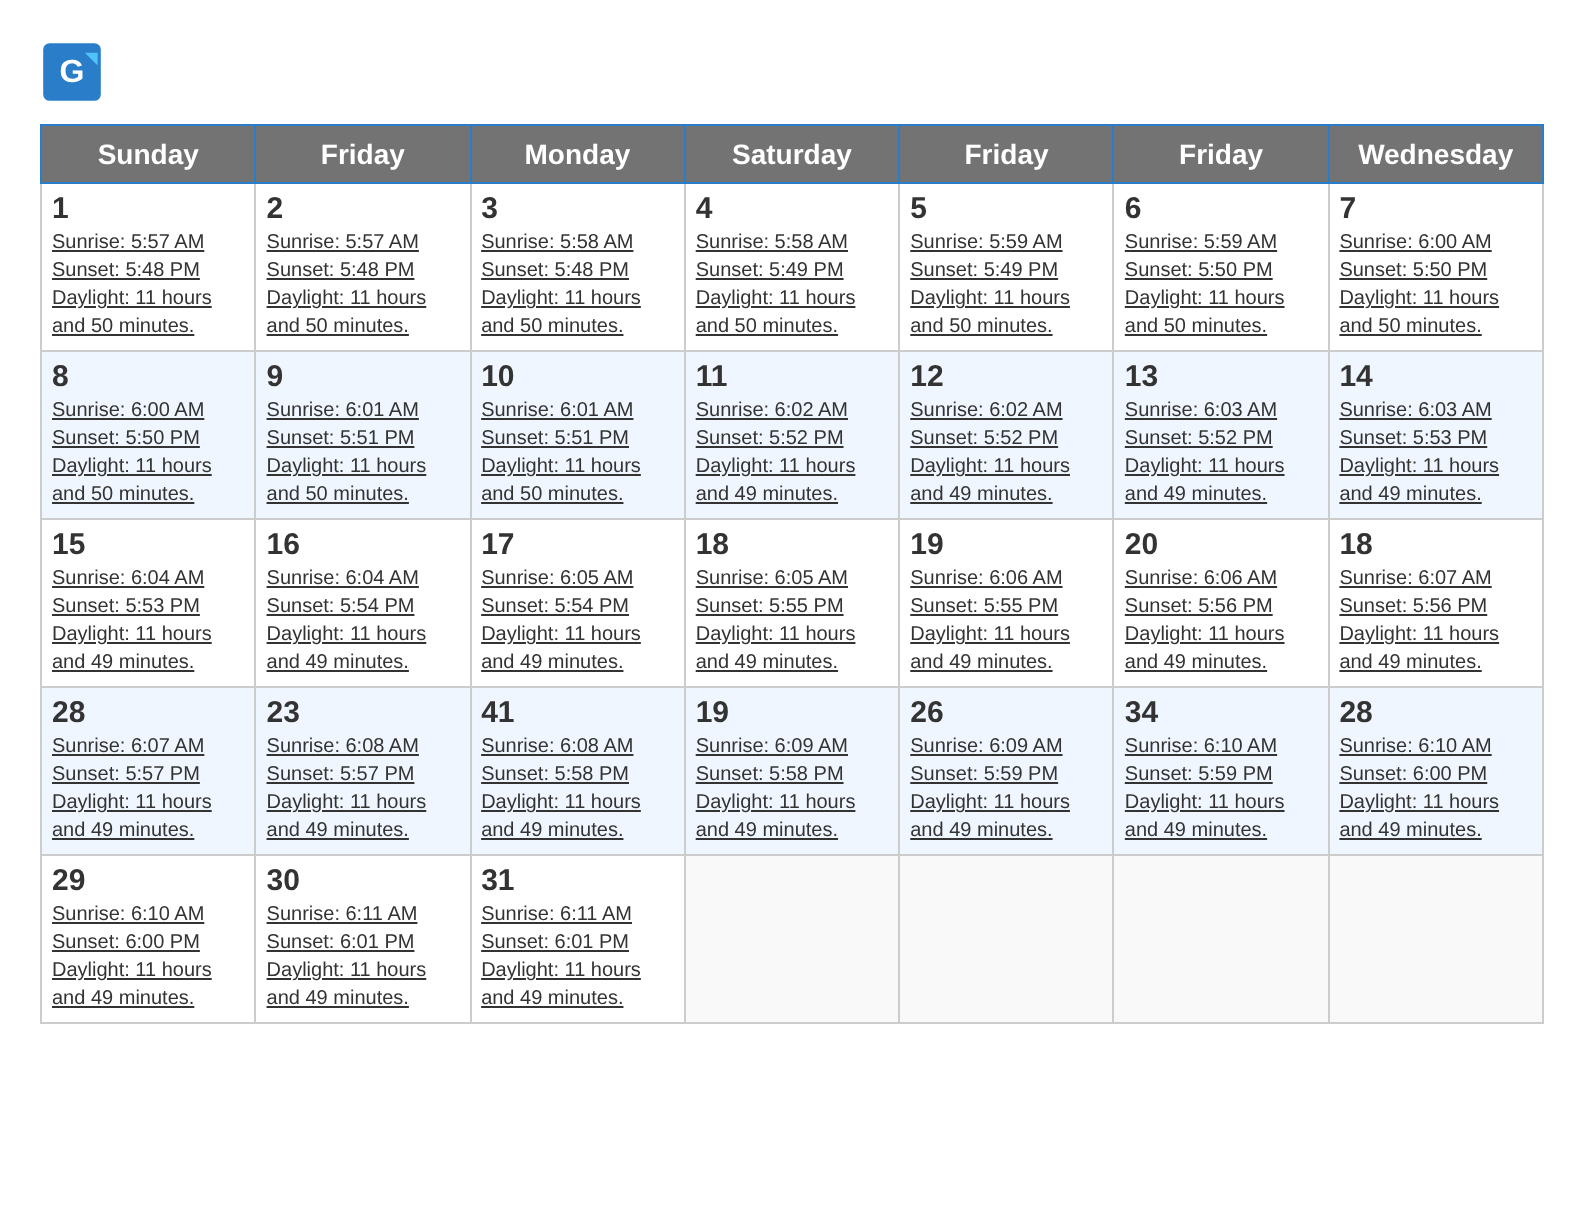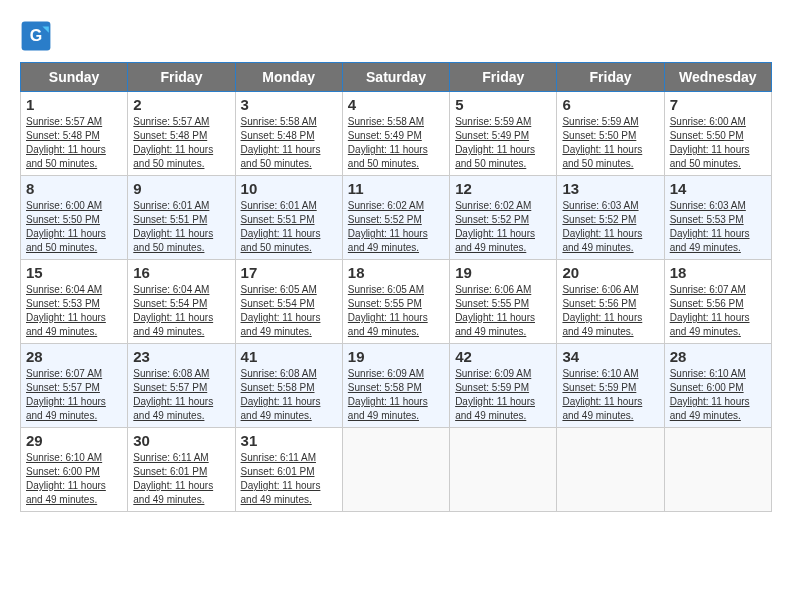--- a/index.html
+++ b/index.html
@@ -224,21 +224,21 @@
         </td>
         <td>
           <span class="day-number">41</span>
           <div class="day-info"><span>Sunrise: 6:08 AM</span><br><span>Sunset: 5:58 PM</span><br><span>Daylight: 11 hours</span><br><span>and 49 minutes.</span></div>
         </td>
         <td>
           <span class="day-number">19</span>
           <div class="day-info"><span>Sunrise: 6:09 AM</span><br><span>Sunset: 5:58 PM</span><br><span>Daylight: 11 hours</span><br><span>and 49 minutes.</span></div>
         </td>
         <td>
-          <span class="day-number">42</span>
+          <span class="day-number">26</span>
           <div class="day-info"><span>Sunrise: 6:09 AM</span><br><span>Sunset: 5:59 PM</span><br><span>Daylight: 11 hours</span><br><span>and 49 minutes.</span></div>
         </td>
         <td>
           <span class="day-number">34</span>
           <div class="day-info"><span>Sunrise: 6:10 AM</span><br><span>Sunset: 5:59 PM</span><br><span>Daylight: 11 hours</span><br><span>and 49 minutes.</span></div>
         </td>
         <td>
           <span class="day-number">28</span>
           <div class="day-info"><span>Sunrise: 6:10 AM</span><br><span>Sunset: 6:00 PM</span><br><span>Daylight: 11 hours</span><br><span>and 49 minutes.</span></div>
         </td>

